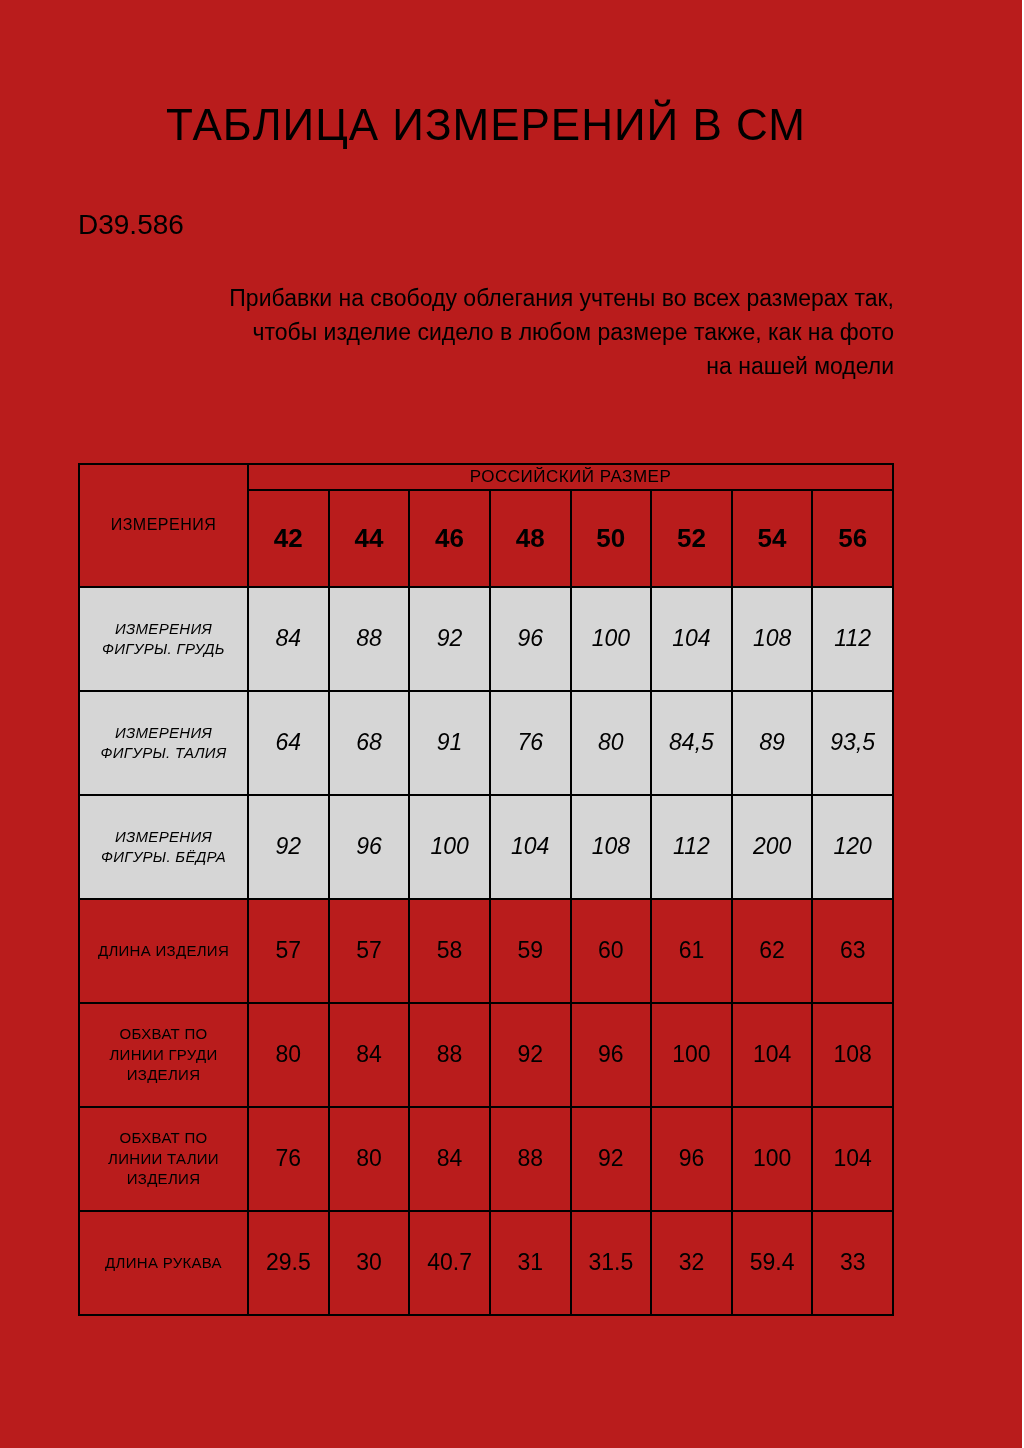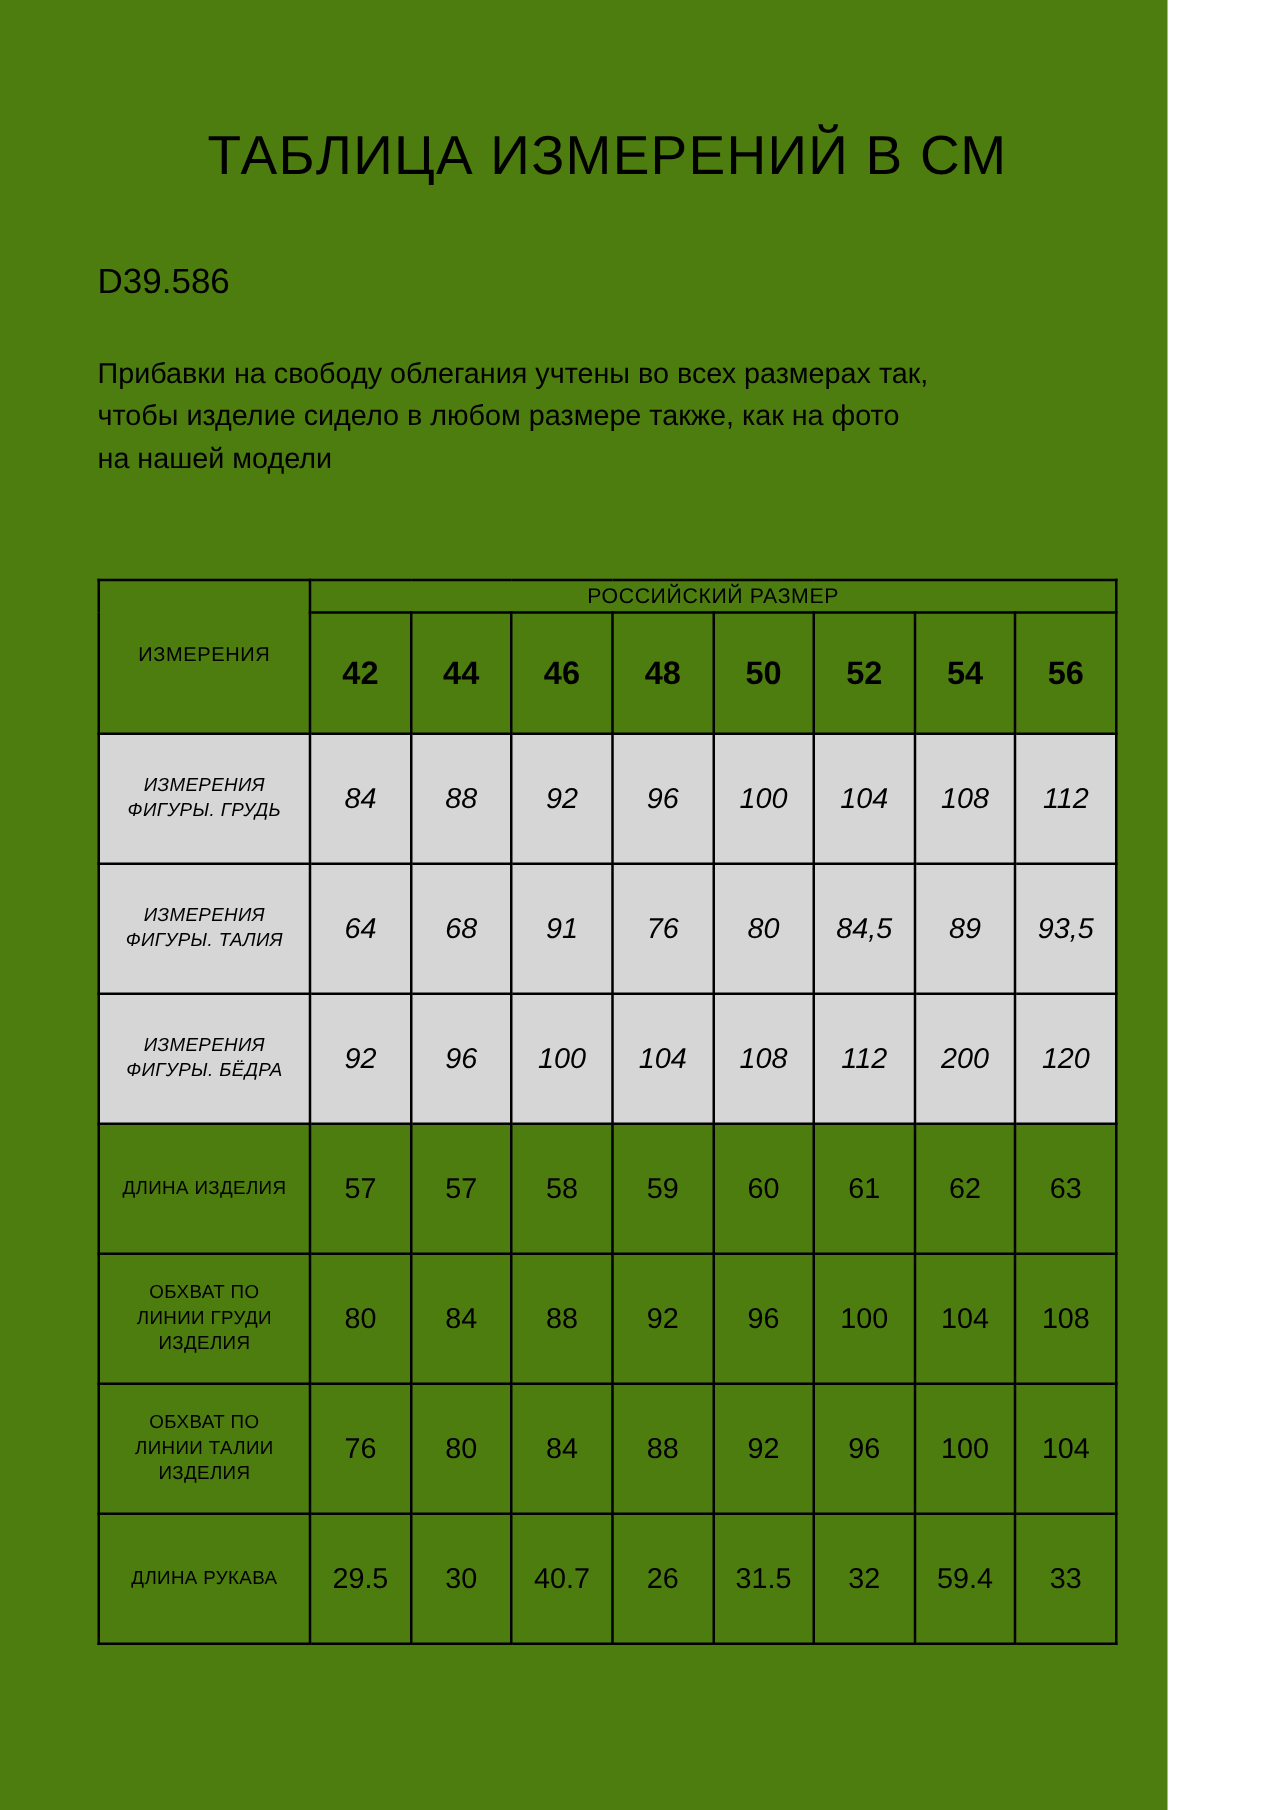--- a/index.html
+++ b/index.html
@@ -4,23 +4,23 @@
 <style>
   html, body {
     margin: 0;
     padding: 0;
     background: #ffffff;
     color: #000000;
     font-family: "Liberation Sans", sans-serif;
   }
   .page {
     position: relative;
-    width: 934px;
+    width: 1022px;
     height: 1448px;
-    background: #4d7c0f;
+    background: #b91c1c;
     overflow: hidden;
   }
   .content {
     width: 816px;
     margin-left: 78px;
   }
   .title {
     margin: 0;
     padding-top: 100px;
     text-align: center;
@@ -30,21 +30,21 @@
     line-height: 1.15;
   }
   .model {
     margin-top: 58px;
     text-align: left;
     font-size: 28px;
     line-height: 1.15;
   }
   .note {
     margin-top: 40px;
-    text-align: left;
+    text-align: right;
     font-size: 23px;
     line-height: 34px;
     white-space: pre-line;
   }
   table.size-table {
     margin-top: 80px;
     width: 816px;
     table-layout: fixed;
     border-collapse: collapse;
     border: 2px solid #000;
@@ -191,21 +191,21 @@
             <td class="value-cell">92</td>
             <td class="value-cell">96</td>
             <td class="value-cell">100</td>
             <td class="value-cell">104</td>
           </tr>
           <tr class="data-row">
             <th class="row-label">ДЛИНА РУКАВА</th>
             <td class="value-cell">29.5</td>
             <td class="value-cell">30</td>
             <td class="value-cell">40.7</td>
-            <td class="value-cell">26</td>
+            <td class="value-cell">31</td>
             <td class="value-cell">31.5</td>
             <td class="value-cell">32</td>
             <td class="value-cell">59.4</td>
             <td class="value-cell">33</td>
           </tr>
         </tbody>
     </table>
 
   </div>
 </div>

